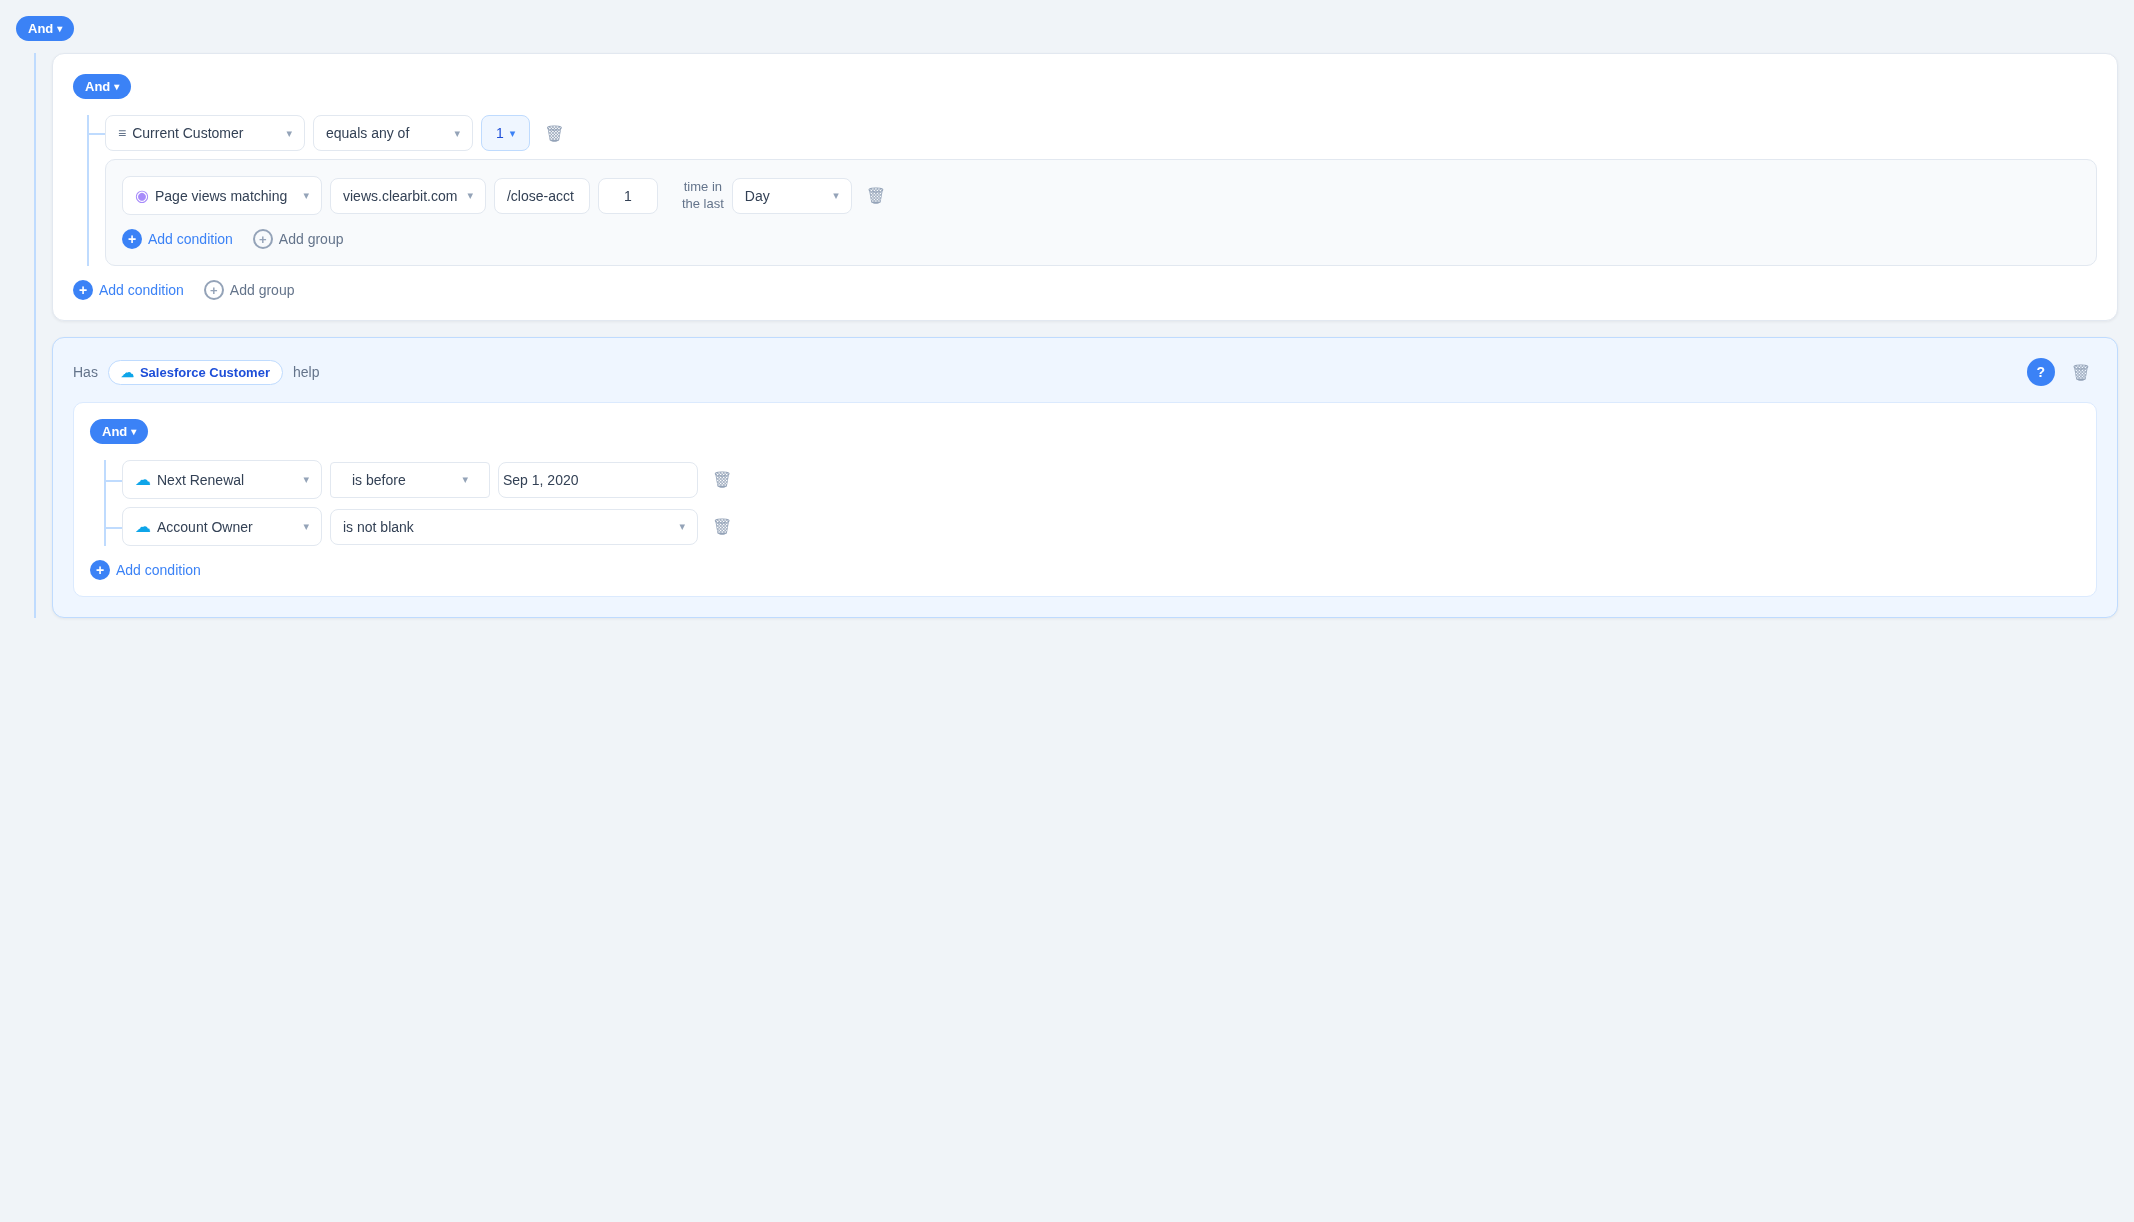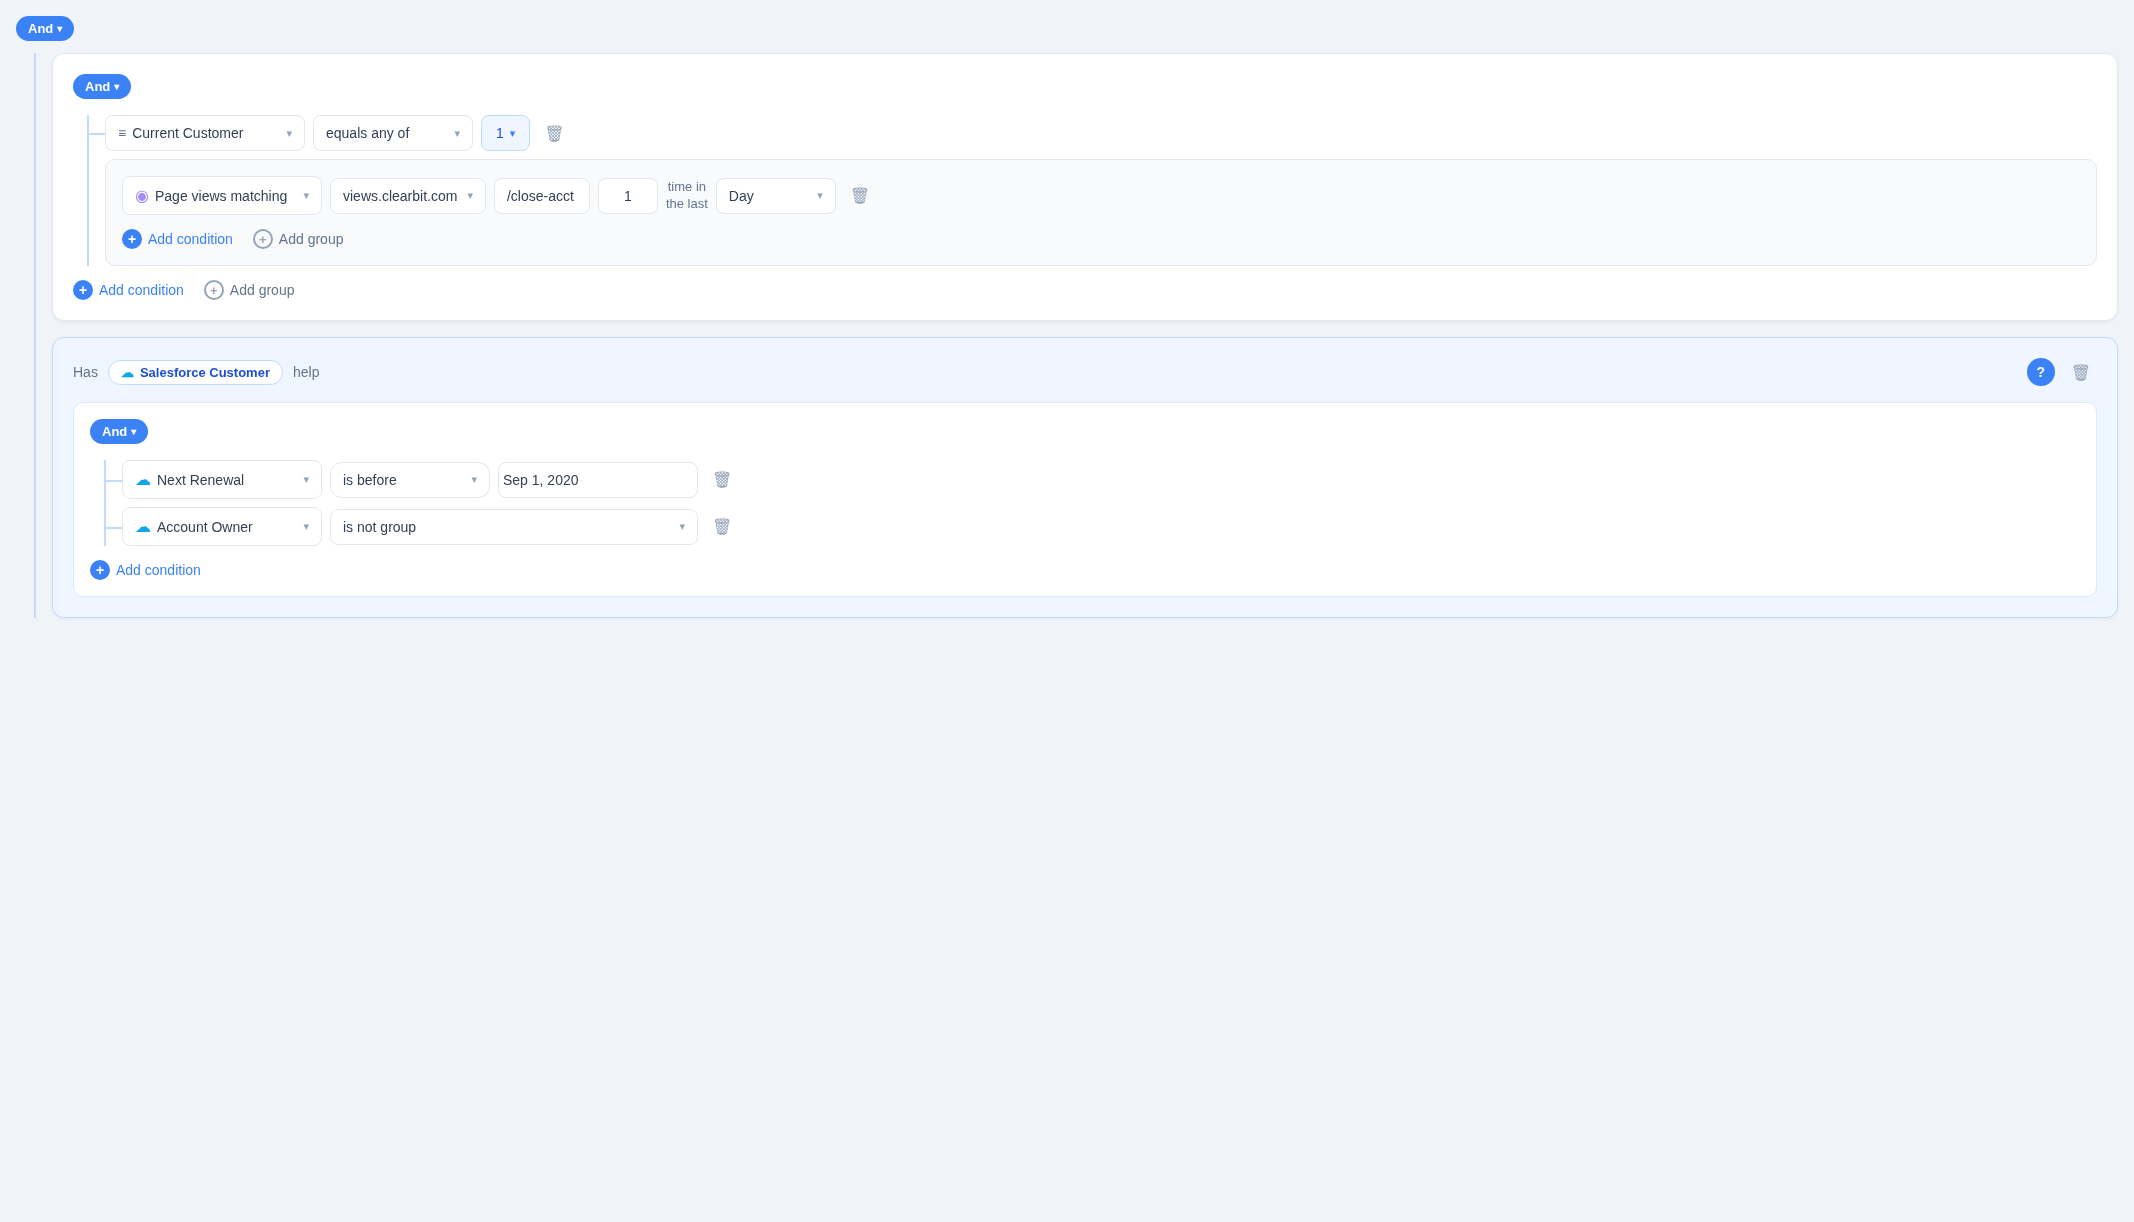--- a/index.html
+++ b/index.html
@@ -409,22 +409,22 @@
       color: #94a3b8;
       margin-left: auto;
       font-size: 11px;
     }
 
     .sf-operator {
       display: flex;
       align-items: center;
       gap: 6px;
       border: 1.5px solid #e2e8f0;
-      border-radius: 12px;
-      padding: 9px 12px;
+      border-radius: 4px;
+      padding: 9px 21px;
       background: white;
       cursor: pointer;
       font-size: 14px;
       color: #334155;
       min-width: 160px;
     }
     .sf-operator .chevron-icon {
       color: #94a3b8;
       margin-left: auto;
       font-size: 11px;
@@ -546,21 +546,21 @@
                   <span>Page views matching</span>
                   <span class="chevron-icon">▾</span>
                 </div>
                 <div class="domain-select">
                   <span>views.clearbit.com</span>
                   <span class="chevron-icon">▾</span>
                 </div>
                 <input class="text-input-field" type="text" value="/close-acct" style="width: 96px;">
                 <input class="number-input" type="text" value="1" style="">
                 <div class="time-in-last">
-                  <span style="text-align:center;line-height:1.3;">time in<br>the last</span>
+                  <span style="text-align:center;line-height:1.3;margin-left:16px;">time in<br>the last</span>
                 </div>
                 <div class="select-field value-select">
                   <span>Day</span>
                   <span class="chevron-icon">▾</span>
                 </div>
                 <span class="delete-btn">🗑</span>
               </div>
               <div class="action-buttons">
                 <button class="add-condition-btn">
                   <div class="plus-icon">+</div>
@@ -632,21 +632,21 @@
                 <span class="delete-btn">🗑</span>
               </div>
 
               <div class="sf-condition-row">
                 <div class="sf-select">
                   <span class="sf-icon">☁</span>
                   <span>Account Owner</span>
                   <span class="chevron-icon">▾</span>
                 </div>
                 <div class="sf-value-dropdown">
-                  <span>is not group</span>
+                  <span>is not blank</span>
                   <span class="chevron-icon">▾</span>
                 </div>
                 <span class="delete-btn">🗑</span>
               </div>
 
             </div>
           </div>
 
           <div class="action-buttons" style="margin-top:14px;">
             <button class="add-condition-btn">

